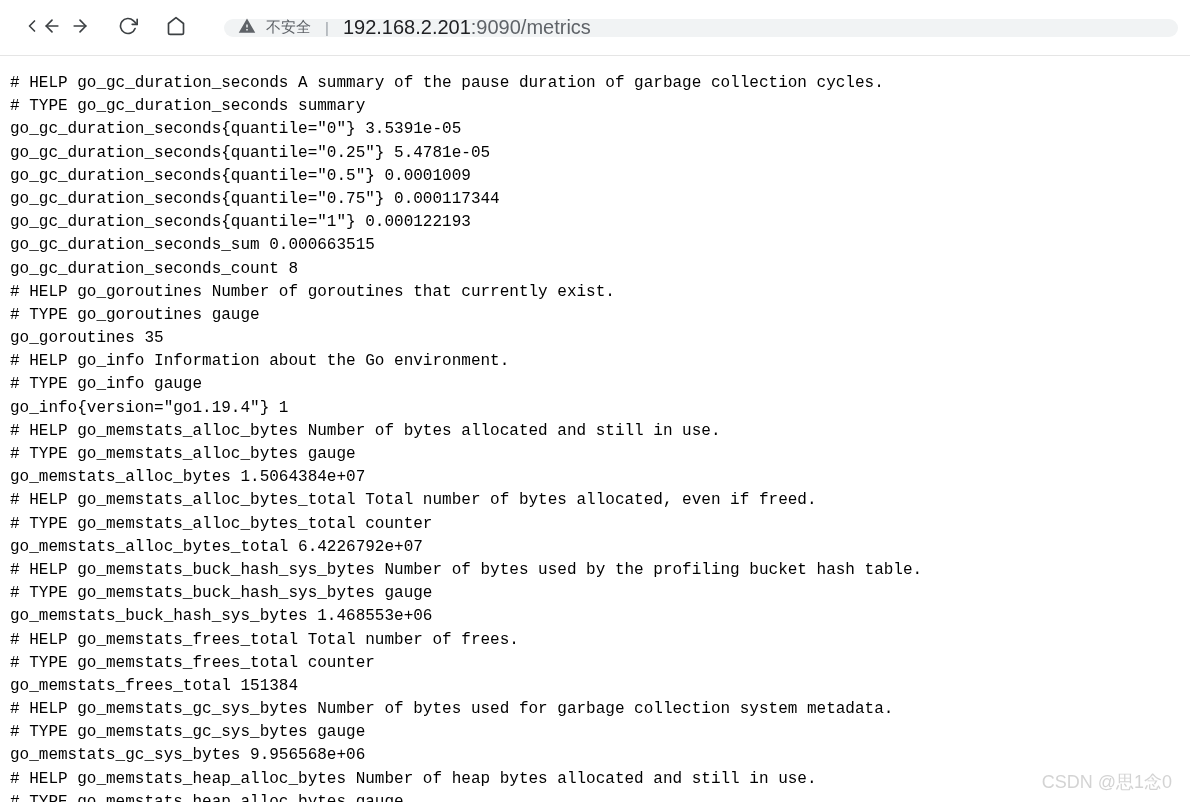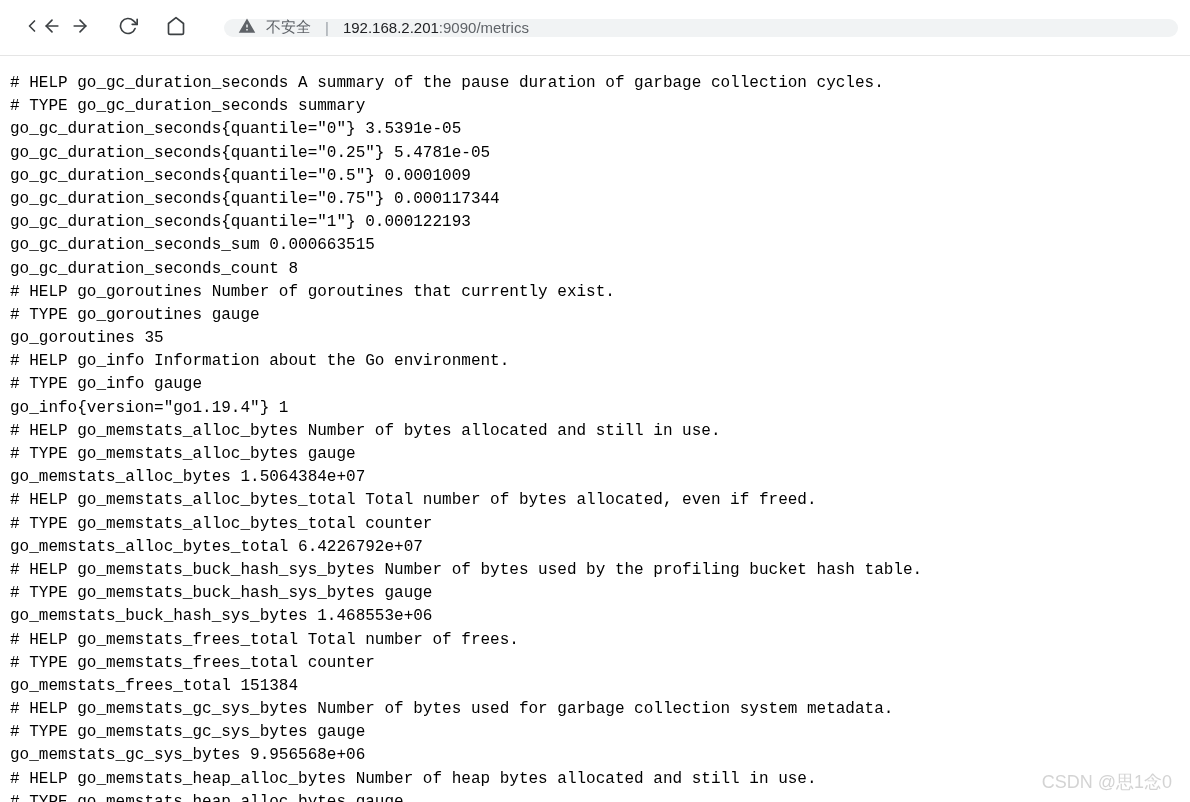--- a/index.html
+++ b/index.html
@@ -60,21 +60,21 @@
       color: #5f6368;
       font-size: 15px;
     }
     .divider {
       color: #9aa0a6;
       font-size: 15px;
       margin: 0 4px;
     }
     .url-text {
       color: #202124;
-      font-size: 15px;
+      font-size: 20px;
       font-family: Arial, sans-serif;
     }
     .url-port-path {
       color: #5f6368;
     }
     .content {
       padding: 16px 10px;
       font-family: "Courier New", Consolas, monospace;
       font-size: 16px;
       line-height: 1.45;

